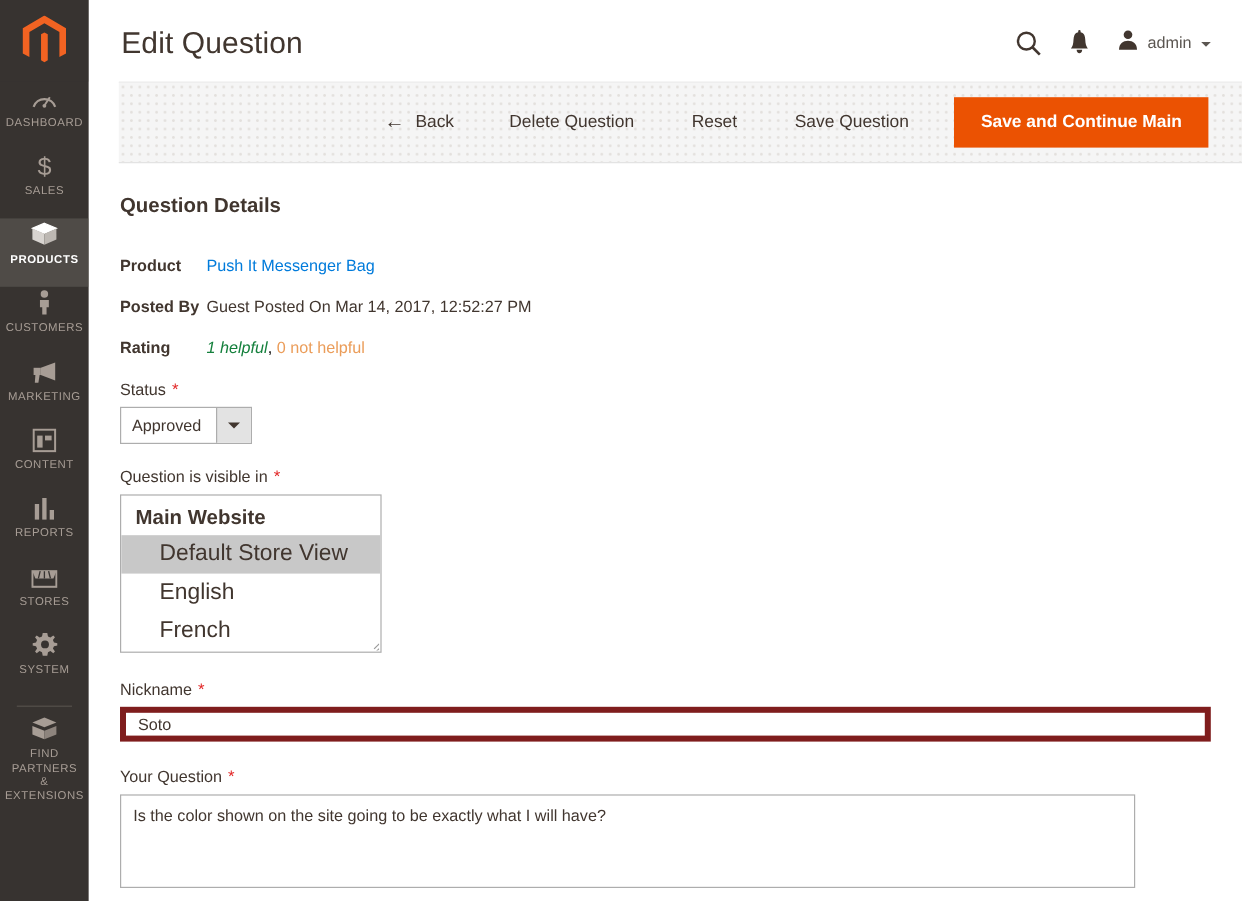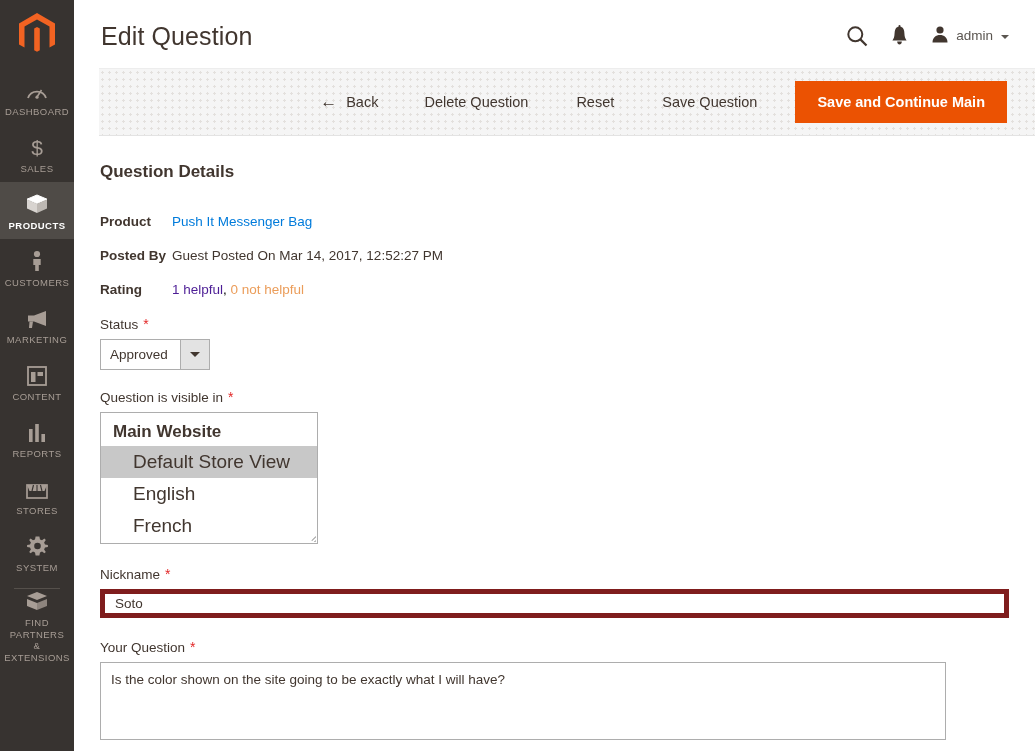--- a/index.html
+++ b/index.html
@@ -18,21 +18,21 @@
     background: #373330;
     display: flex; flex-direction: column; align-items: stretch;
     overflow: hidden;
   }
   .logo-cell {
     height: 68px; display: flex; align-items: center; justify-content: center;
     background: #373330;
   }
   .nav-item {
     height: 57px;
-    display: flex; flex-direction: column; align-items: center; justify-content: center;
+    display: flex; flex-direction: column; align-items: center; 
     color: #a79d95;
     text-decoration: none;
     padding-top: 2px;
   }
   .nav-item.tall { height: 62px; }
   .nav-item .ico { height: 22px; display:flex; align-items:flex-end; justify-content:center; margin-bottom: 5px; }
   .nav-item .lbl {
     font-size: 9.5px; letter-spacing: .45px; text-transform: uppercase;
     line-height: 11px; text-align: center; color: #a79d95;
   }
@@ -91,21 +91,21 @@
   .content { padding: 26px 26px 0 26px; }
   .section-title {
     font-size: 17px; font-weight: bold; color: #41362f;
     margin: 0 0 32px 0;
   }
 
   .info-row { display: flex; align-items: baseline; margin-bottom: 19px; font-size: 13.5px; }
   .info-label { font-weight: bold; color: #41362f; width: 72px; min-width: 72px; }
   .info-value { color: #41362f; }
   .link-blue { color: #007bdb; text-decoration: none; cursor: pointer; }
-  .link-purple { color: #4c1d95; text-decoration: none; cursor: pointer; }
+  .link-purple { color: #15803d; text-decoration: none; cursor: pointer; font-style: italic; }
   .link-orange { color: #eb9d5a; text-decoration: none; cursor: pointer; }
 
   .field { margin-top: 14px; }
   .field-label {
     font-size: 13.5px; color: #41362f; font-weight: normal;
     display: block; margin-bottom: 7px;
   }
   .req { color: #e22626; font-weight: normal; margin-left: 5px; font-size: 14px; }
 
   

